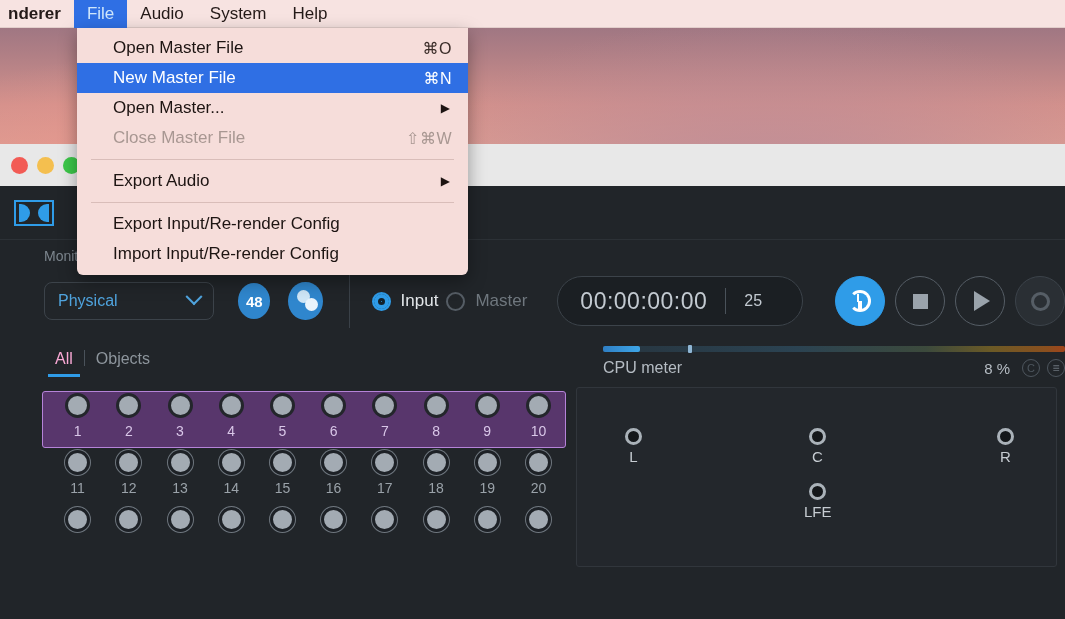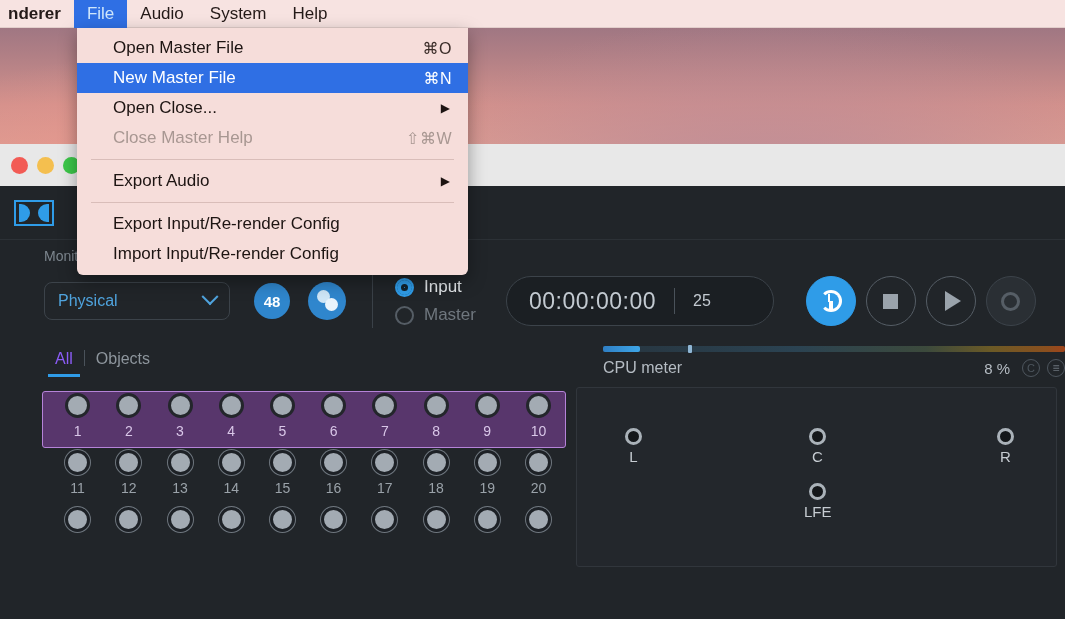--- a/index.html
+++ b/index.html
@@ -27,21 +27,21 @@
     display: flex; align-items: center;
     border-bottom: 1px solid #e2cecb;
     z-index: 40;
   }
   .menubar-item {
     height: 28px; display: flex; align-items: center;
     padding: 0 13px;
     font-size: 17px; color: #241a18; font-weight: 600;
     white-space: nowrap;
   }
-  .menubar-item.appname { font-weight: 700; padding-left: 8px; }
+  .menubar-item.appname { font-weight: 700; padding-left: 0; margin-left: 8px; }
   .menubar-item.active { background: #2f6fe4; color: #cfe6fb; font-weight: 500; }
   .menubar-item.plain { font-weight: 500; }
 
   
   .menu-panel {
     position: absolute; left: 77px; top: 28px;
     width: 391px;
     background: #f6ddda;
     border-radius: 0 0 6px 6px;
     box-shadow: 0 6px 18px rgba(0,0,0,.36);
@@ -139,21 +139,21 @@
     width: 13px; height: 13px; border-radius: 50%;
     background: #cfe6f7;
   }
   .speaker-btn::after {
     content:""; position: absolute; left: 17px; top: 16px;
     width: 13px; height: 13px; border-radius: 50%;
     background: #eaf4fc;
   }
   .vdiv { width: 1px; height: 54px; background: #3a4148; margin: 0 22px 0 26px; }
 
-  .radio-group { display: flex; flex-direction: column; gap: 8px; }
+  .radio-group { display: flex; gap: 8px; }
   .radio-item { display: flex; align-items: center; gap: 10px; }
   .radio-dot { width: 19px; height: 19px; border-radius: 50%; border: 2px solid #555d65; }
   .radio-dot.on {
     border-color: #2f9ce8; background: #2f9ce8;
     box-shadow: inset 0 0 0 4px #2f9ce8, inset 0 0 0 7px #12212b;
   }
   .radio-label { font-size: 17px; color: #e3e7ea; }
   .radio-item.off .radio-label { color: #6f777e; }
 
   .timecode {
@@ -191,21 +191,21 @@
     box-shadow: 1px 7px 0 0 #fff, 3px 7px 0 0 #fff;
   }
 
   
   .midrow { display: flex; align-items: flex-end; padding: 8px 0 0 0; }
   .tabs { display: flex; align-items: flex-end; padding-left: 44px; gap: 0; }
   .tab {
     font-size: 16px; padding: 0 11px 9px 11px; color: #8d959c;
     position: relative;
   }
-  .tab.active { color: #8b5cf6; }
+  .tab.active { color: #f9a8d4; }
   .tab.active::after {
     content:""; position: absolute; left: 4px; right: 4px; bottom: 0;
     height: 3px; background: #2f9ce8;
   }
   .tab-sep { width: 1px; height: 16px; background: #4a525a; margin-bottom: 11px; }
 
   .cpu-wrap { margin-left: auto; width: 462px; padding-right: 0; }
   .cpu-bar {
     height: 6px; border-radius: 2px; position: relative;
     background: linear-gradient(90deg,#27353f 0%, #2b4352 42%, #3c4a3c 70%, #6b5a26 84%, #8a4f1e 96%, #a0441b 100%);
@@ -529,26 +529,26 @@
       <span class="menu-label">Open Master File</span>
       <span class="menu-shortcut">⌘O</span>
     </div>
 
     <div class="menu-row highlight">
       <span class="menu-label">New Master File</span>
       <span class="menu-shortcut">⌘N</span>
     </div>
 
     <div class="menu-row">
-      <span class="menu-label">Open Close...</span>
+      <span class="menu-label">Open Master...</span>
       <span class="menu-arrow">▶</span>
     </div>
 
     <div class="menu-row disabled">
-      <span class="menu-label">Close Master Help</span>
+      <span class="menu-label">Close Master File</span>
       <span class="menu-shortcut">⇧⌘W</span>
     </div>
 
     <div class="menu-sep"></div>
 
     <div class="menu-row">
       <span class="menu-label">Export Audio</span>
       <span class="menu-arrow">▶</span>
     </div>
 

